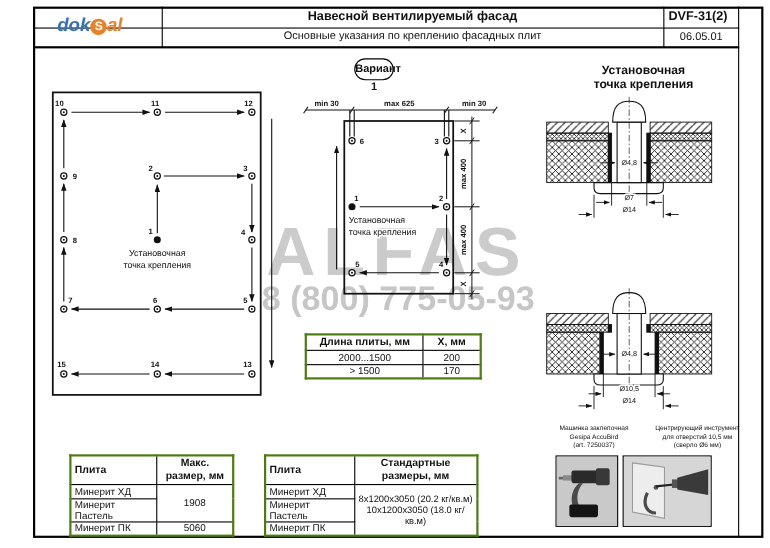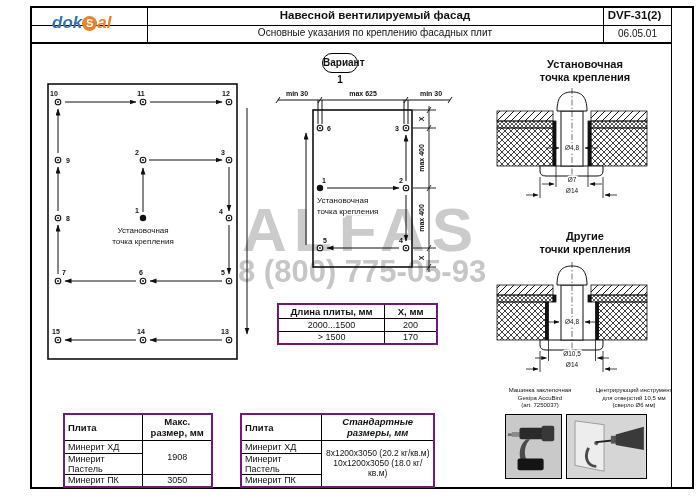--- a/index.html
+++ b/index.html
@@ -18,21 +18,21 @@
   
   .hdr-title { font-size:11.5px; }
   .hdr-sub { font-size:10px; }
   .logo { font-style:italic; font-weight:bold; font-size:17px; color:#3573b8; white-space:nowrap; }
   .logo .s { display:inline-block; width:15px; height:15px; border-radius:50%; background:#e8822b; color:#fff; font-size:11px; line-height:15px; text-align:center; font-style:normal; vertical-align:1px; }
   .logo .al { color:#e8822b;text-align:right; }
   
   .badge { border:1.5px solid #000; border-radius:10px; font-size:10px; font-weight:bold; text-align:center; line-height:17px; background:#fff; }
   
   table { border-collapse:collapse; background:transparent; }
-  table.doc { border:2px solid #701a75; }
+  table.doc { border:2px solid #4d7c0f; }
   table.doc th, table.doc td { border:1px solid #000; font-size:9px; padding:0 3px; }
   table.doc th { font-size:9.5px; border-bottom:1.5px solid #000; }
   .rt-title { font-size:11px; font-weight:bold; line-height:12.5px; text-align:center; }
   .cap { font-size:6px; line-height:7.5px; text-align:center; }
   svg text { font-family:"Liberation Sans", sans-serif; fill:#111; }
   .halo { paint-order:stroke; stroke:#fff; stroke-width:3px; }
   .num { font-size:7px; font-weight:bold; }
   .lbl { font-size:8px; }
   .dim { font-size:7px; font-weight:bold; }
   .ddim { font-size:6.5px; }
@@ -283,24 +283,20 @@
       <line x1="50" y1="91" x2="50" y2="112"></line>
         <line x1="113" y1="91" x2="113" y2="112"></line>
       <line x1="36" y1="109" x2="48" y2="109" marker-end="url(#d1m)"></line>
         <line x1="127" y1="109" x2="115" y2="109" marker-end="url(#d1m)"></line>
     </g>
     <text class="ddim halo" text-anchor="middle" x="82" y="64">Ø4,8</text>
     <text class="ddim halo" text-anchor="middle" x="82" y="95.5">Ø7</text>
     <text class="ddim halo" text-anchor="middle" x="82" y="106.5">Ø14</text>
   </svg>
 
-  <div class="abs rt-title z1" style="left:500px; top:230px; width:170px;">
-    <div>Другие</div>
-    <div>точки крепления</div>
-  </div>
 
   <svg class="abs z1" style="left:490px; top:260px;" width="182" height="120" viewBox="0 0 182 120">
     <defs>
       <pattern id="d2a" width="7" height="7" patternUnits="userSpaceOnUse">
           <path d="M0,7 L7,0" stroke="#111" stroke-width="1"></path>
         </pattern>
       <pattern id="d2b" width="4" height="4" patternUnits="userSpaceOnUse">
           <path d="M0,4 L4,0 M0,0 L4,4" stroke="#111" stroke-width="0.7"></path>
         </pattern>
       <pattern id="d2c" width="6" height="6" patternUnits="userSpaceOnUse">
@@ -384,30 +380,30 @@
     </tr>
     <tr>
       <td style="height:13px;">Минерит ХД</td>
       <td class="c" rowspan="2">1908</td>
     </tr>
     <tr>
       <td style="height:13px;">Минерит Пастель</td>
     </tr>
     <tr>
       <td style="height:13px;">Минерит ПК</td>
-      <td class="c">3050</td>
+      <td class="c">5060</td>
     </tr>
   </tbody>
     </table>
 
   <table class="doc abs z1" style="left:240px; top:413px; width:195px;">
     <tbody>
         <tr>
       <th style="width:82px; height:26px; text-align:left;">Плита</th>
-      <th class="c" style="width:113px;font-style:italic;">Стандартные размеры, мм</th>
+      <th class="c" style="width:113px;">Стандартные размеры, мм</th>
     </tr>
     <tr>
       <td style="height:13px;">Минерит ХД</td>
       <td class="c" rowspan="3" style="font-size:8.5px;">
         <div>8х1200х3050 (20.2 кг/кв.м)</div>
         <div>10х1200х3050 (18.0 кг/кв.м)</div>
       </td>
     </tr>
     <tr>
       <td style="height:13px;">Минерит Пастель</td>

